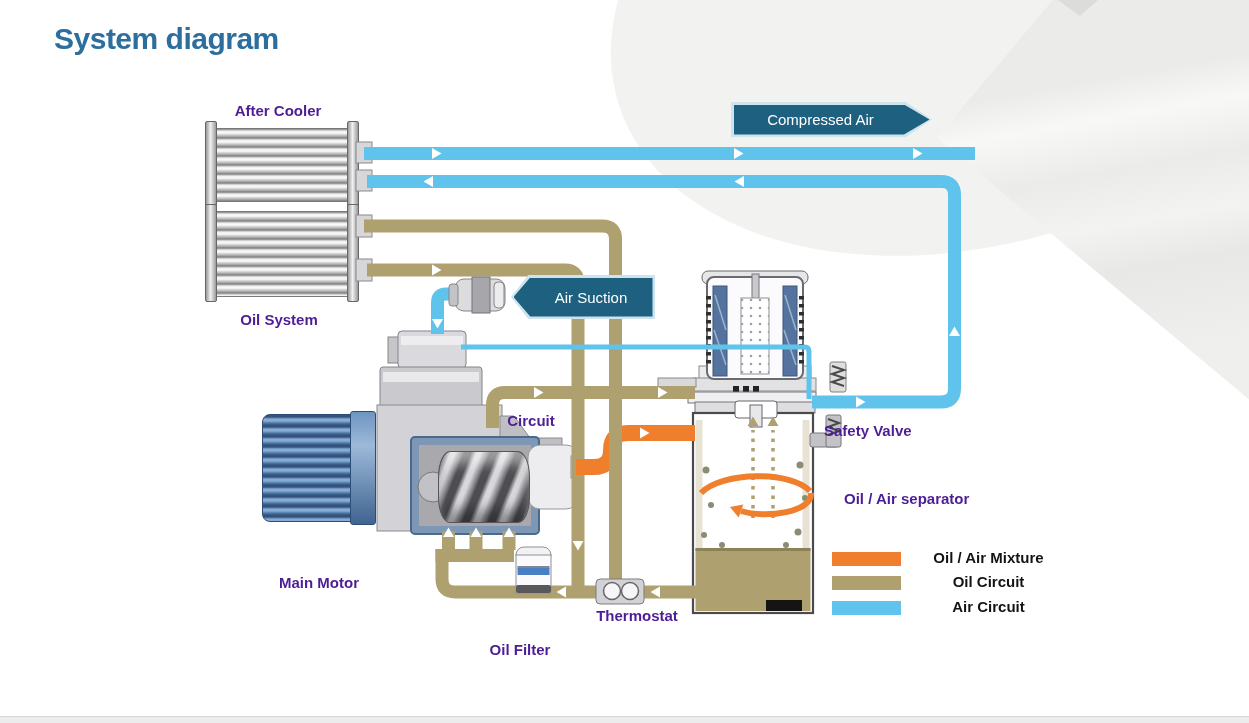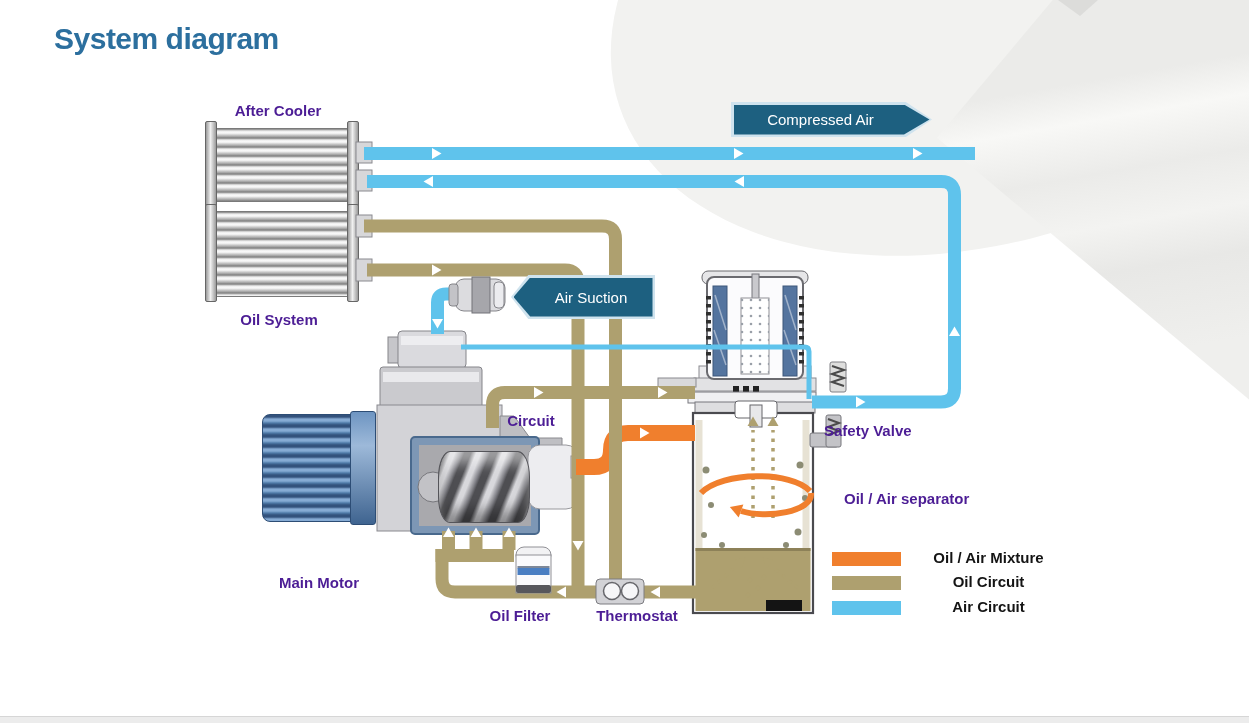--- a/index.html
+++ b/index.html
@@ -268,21 +268,21 @@
     <div class="edge"></div>
     <div class="fill">
         <span>Air Suction</span>
       </div>
   </div>
 
   <div class="lbl ctr z5" style="left:203px;top:101px;width:150px;">After Cooler</div>
   <div class="lbl ctr z5" style="left:204px;top:310px;width:150px;">Oil System</div>
   <div class="lbl ctr z5" style="left:244px;top:539px;width:150px;margin-top:34px;">Main Motor</div>
   <div class="lbl ctr z5" style="left:488px;top:411px;width:86px;">Circuit</div>
-  <div class="lbl ctr z5" style="left:455px;top:606px;width:130px;">Oil Filter</div>
+  <div class="lbl ctr z5" style="left:455px;top:640px;width:130px;">Oil Filter</div>
   <div class="lbl ctr z5" style="left:577px;top:606px;width:120px;">Thermostat</div>
   <div class="lbl z5" style="left:824px;top:421px;width:140px;">Safety Valve</div>
   <div class="lbl z5" style="left:844px;top:473px;width:160px;margin-top:16px;">Oil / Air separator</div>
 
   <div class="legend-row z5" style="top:549px;">
     <div class="legend-swatch" style="background: rgb(240, 127, 45);"></div>
     <div class="legend-label">Oil / Air Mixture</div>
   </div>
   <div class="legend-row z5" style="top:573px;">
     <div class="legend-swatch" style="background: rgb(174, 160, 111);"></div>

